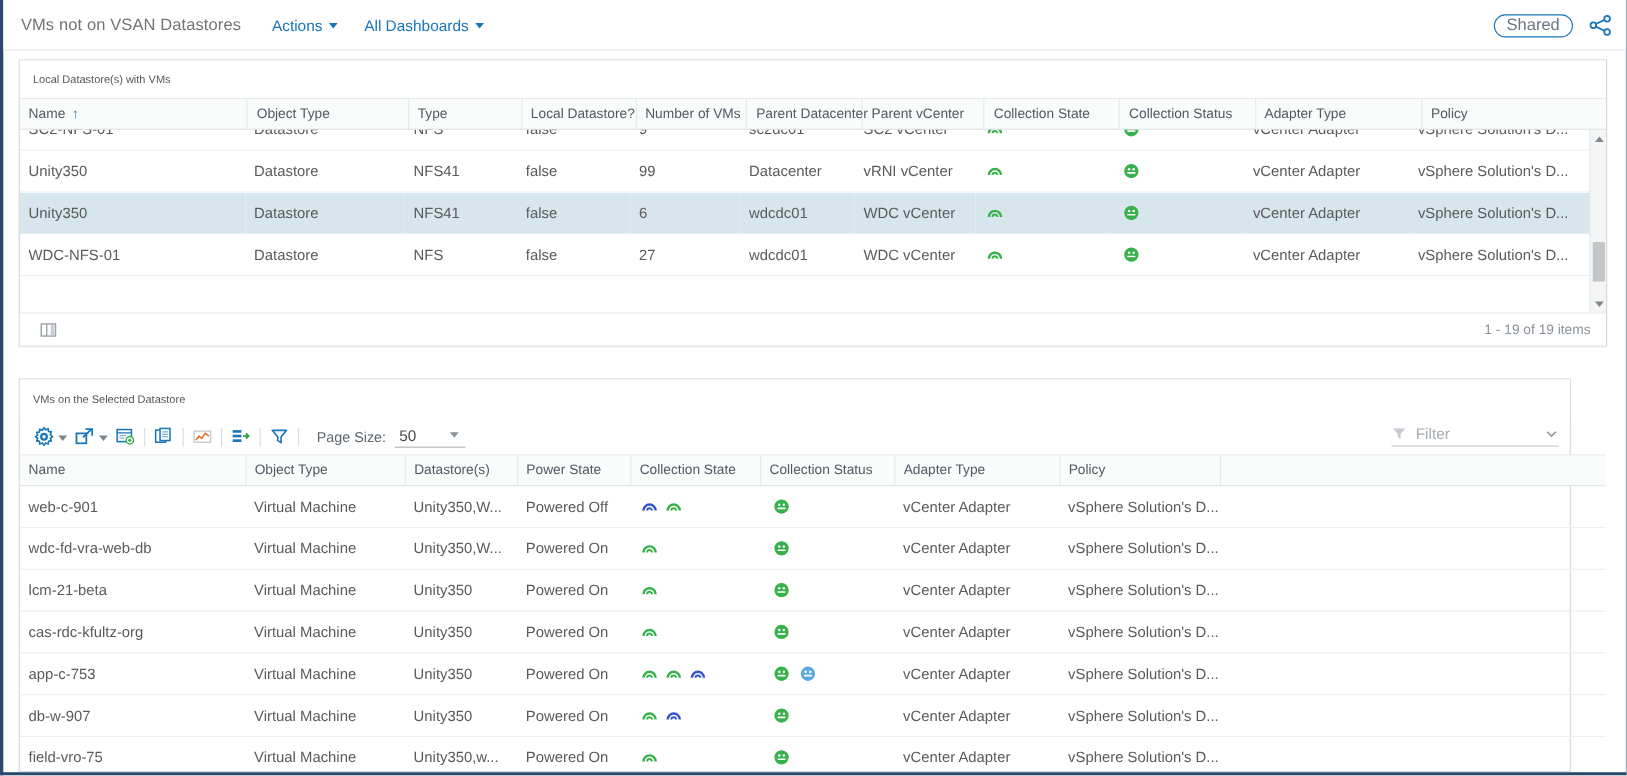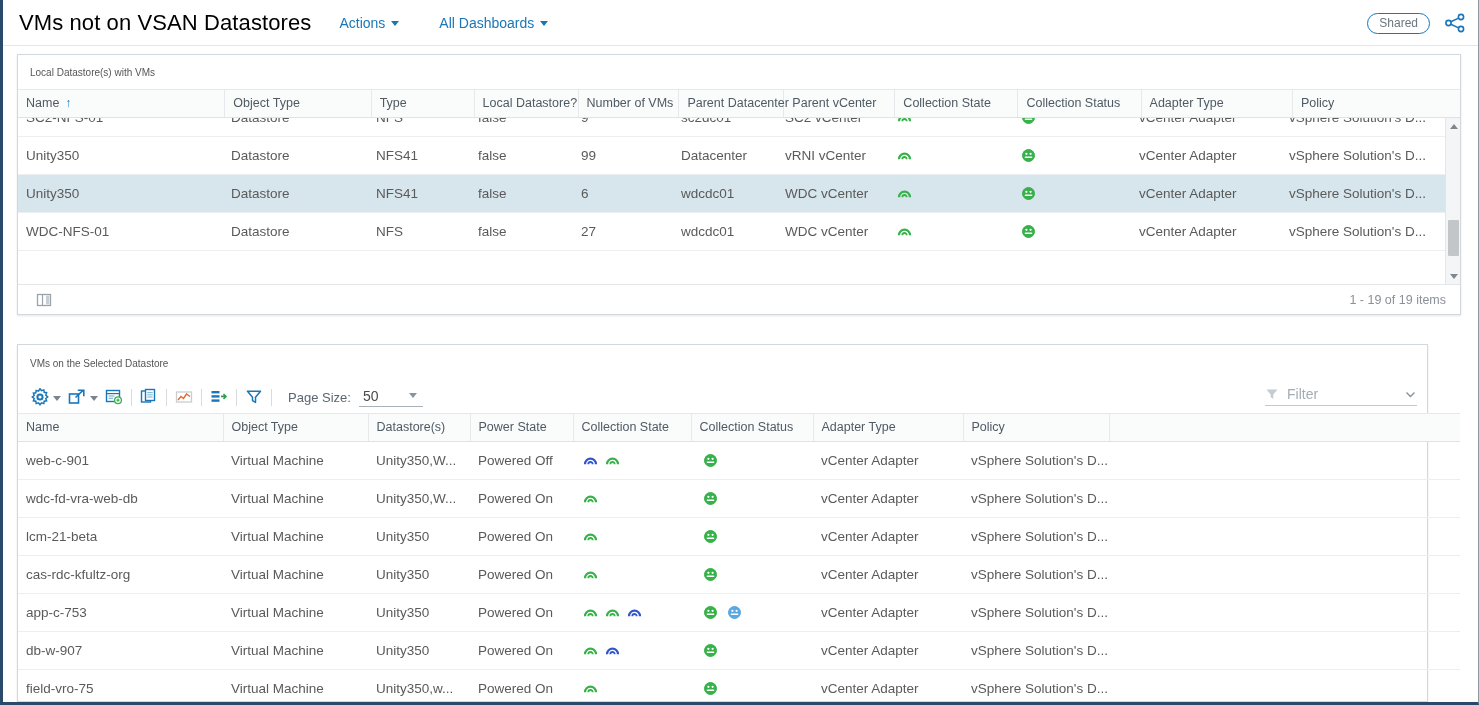--- a/index.html
+++ b/index.html
@@ -24,48 +24,48 @@
   .page-header {
     height: 46px;
     display: flex;
     align-items: center;
     padding: 0 16px 0 16px;
     background: #ffffff;
     border-bottom: 1px solid #e4e7ea;
     position: relative;
   }
   .page-title {
-    font-size: 22px;
-    color: #000000;
+    font-size: 15px;
+    color: #737373;
     font-weight: 400;
     letter-spacing: .1px;
     white-space: nowrap;
   }
-  .header-menus { display: flex; align-items: center; margin-left: 28px; gap: 40px; }
+  .header-menus { display: flex; align-items: center; margin-left: 28px; gap: 24px; }
   .hmenu {
     display: flex; align-items: center; gap: 6px;
     color: #1976b8; font-size: 14px; cursor: pointer;
   }
   .caret {
     width: 0; height: 0;
     border-left: 4.5px solid transparent;
     border-right: 4.5px solid transparent;
     border-top: 5px solid #1976b8;
     display: inline-block;
     margin-top: 2px;
   }
   .header-right {
     position: absolute; right: 12px; top: 0; height: 46px;
     display: flex; align-items: center; gap: 14px;
   }
   .shared-badge {
     border: 1px solid #1976b8;
     color: #6b7680;
     border-radius: 11px;
-    font-size: 12px;
+    font-size: 15px;
     padding: 2px 11px 3px 11px;
     line-height: 14px;
     background: #fff;
     cursor: pointer;
   }
   .share-icon { cursor: pointer; display: block; }
 
   
   .panel {
     position: absolute;

